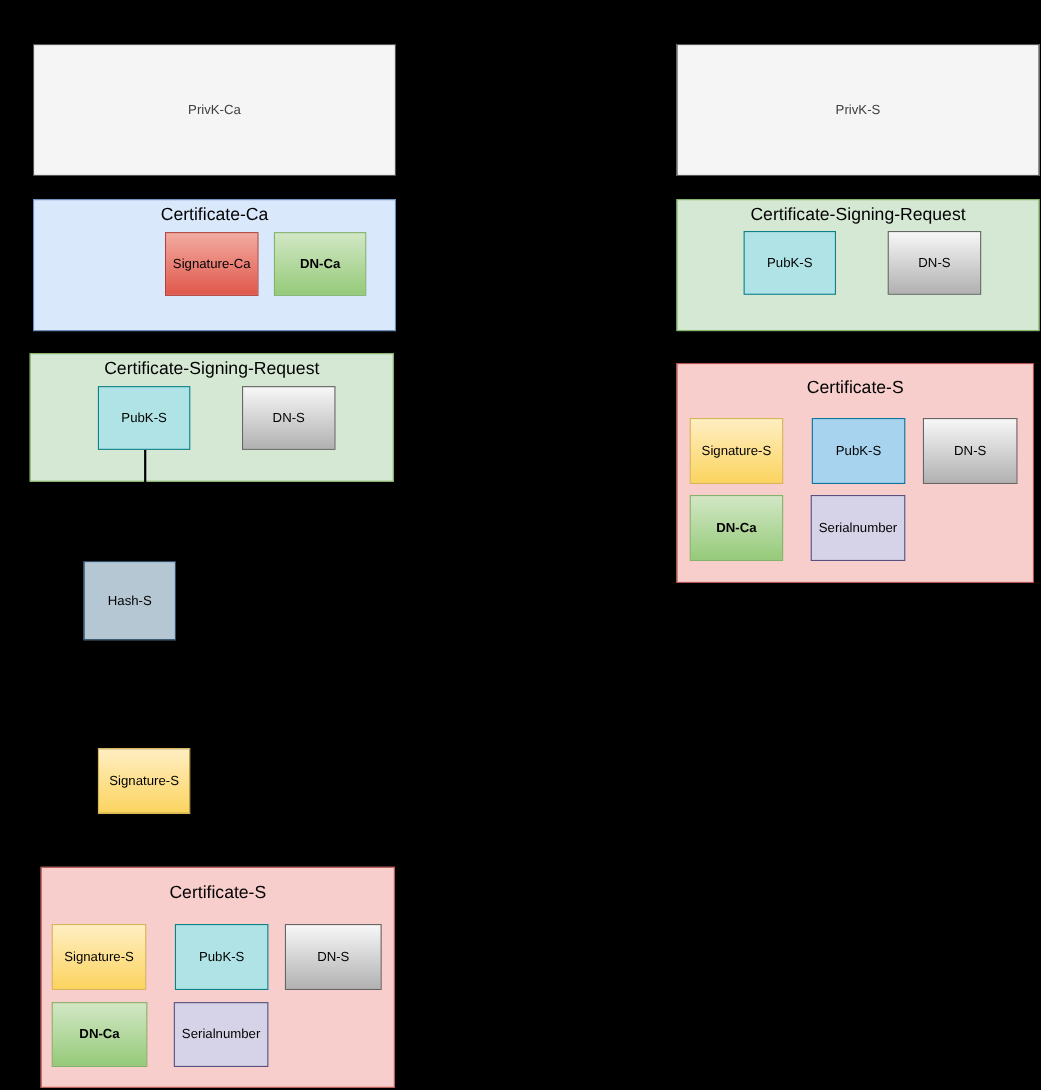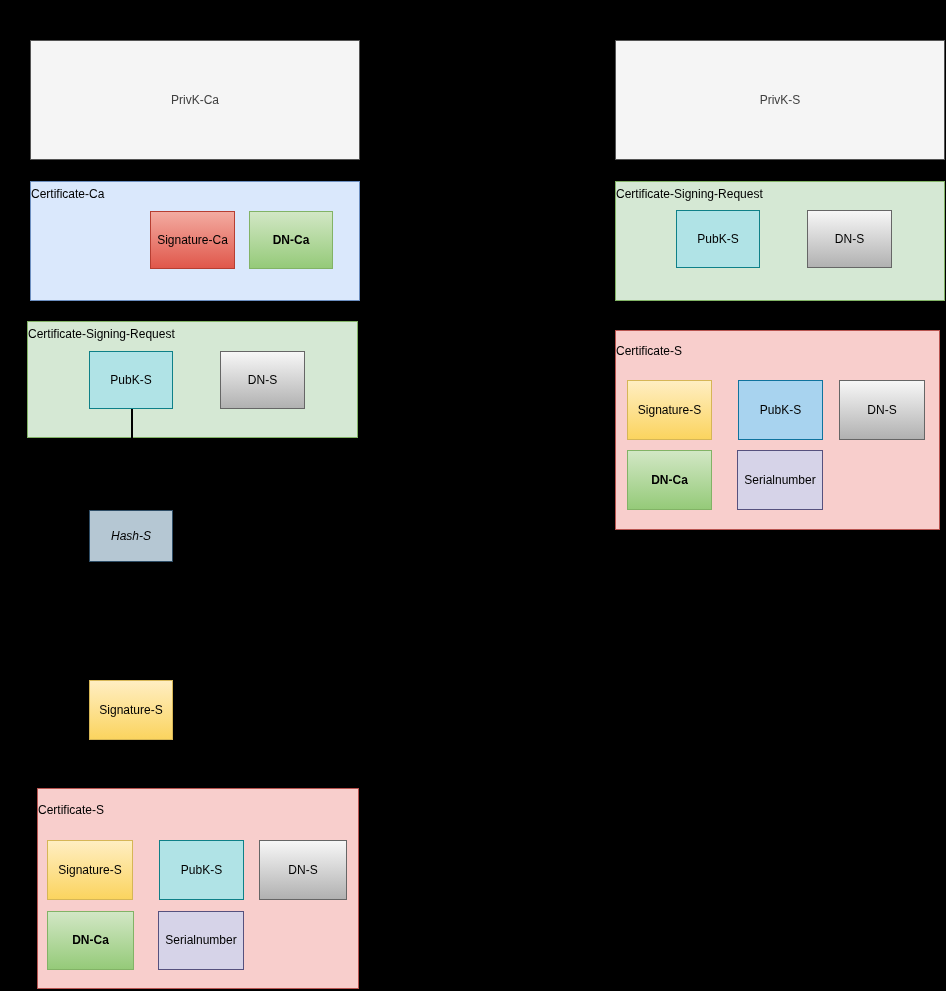--- a/index.html
+++ b/index.html
@@ -22,23 +22,23 @@
     line-height:1.2;
   }
   .group {
     position:absolute;
     box-sizing:border-box;
     font-size:12px;
     color:#000000;
   }
   .group-title {
     width:100%;
-    text-align:left;
+    text-align:center;
     padding-top:5px;
-    font-size:12px;
+    font-size:16px;
   }
   
   .privk { background:#f5f5f5; border:1.5px solid #545454; color:#404040; }
   
   .grp-blue  { background:#dae8fc; border:1.5px solid #6c8ebf; }
   .grp-green { background:#d5e8d4; border:1.5px solid #82b366; }
   .grp-pink  { background:#f8cecc; border:1.5px solid #b85450; }
   
   .grad-pink   { background:linear-gradient(180deg,#eac5d7,#c8699a); border:1.5px solid #ab4d80; }
   .grad-red    { background:linear-gradient(180deg,#f3aba1,#e0574b); border:1.5px solid #b63e32; }
@@ -86,21 +86,21 @@
 
   <div class="group grp-pink" style="left:615px; top:330px; width:325px; height:200px;">
     <div class="group-title" style="padding-top:13px;">Certificate-S</div>
   </div>
   <div class="box grad-yellow" style="left:627px; top:380px; width:85px; height:60px;">Signature-S</div>
   <div class="box flat-blue" style="left:738px; top:380px; width:85px; height:60px;">PubK-S</div>
   <div class="box grad-gray" style="left:839px; top:380px; width:86px; height:60px;">DN-S</div>
   <div class="box grad-green" style="left:627px; top:450px; width:85px; height:60px;">DN-Ca</div>
   <div class="box flat-lavender" style="left:737px; top:450px; width:86px; height:60px;">Serialnumber</div>
 
-  <div class="box flat-steel" style="left:89px; top:510px; width:84px; height:52px;font-style:italic;">Hash-S</div>
+  <div class="box flat-steel" style="left:76px; top:510px; width:84px; height:72px;">Hash-S</div>
 
   <div class="box grad-yellow" style="left:89px; top:680px; width:84px; height:60px;">Signature-S</div>
 
   <div class="group grp-pink" style="left:37px; top:788px; width:322px; height:201px;">
     <div class="group-title" style="padding-top:14px;">Certificate-S</div>
   </div>
   <div class="box grad-yellow" style="left:47px; top:840px; width:86px; height:60px;">Signature-S</div>
   <div class="box flat-cyan" style="left:159px; top:840px; width:85px; height:60px;">PubK-S</div>
   <div class="box grad-gray" style="left:259px; top:840px; width:88px; height:60px;">DN-S</div>
   <div class="box grad-green" style="left:47px; top:911px; width:87px; height:59px;">DN-Ca</div>

